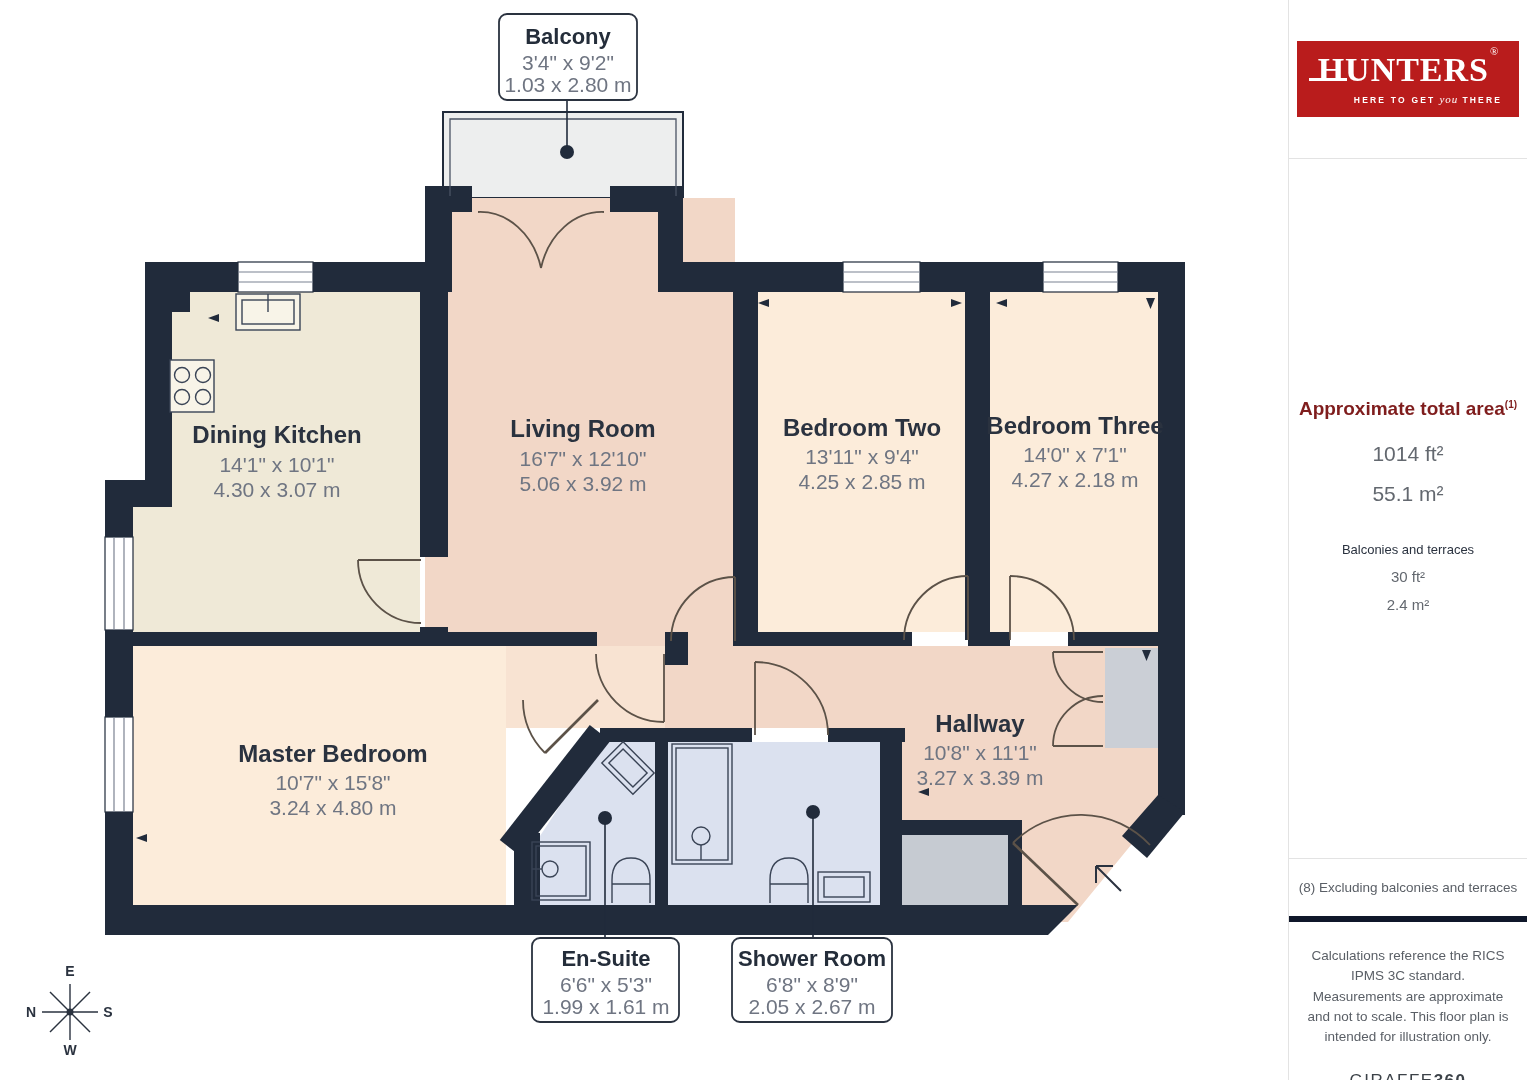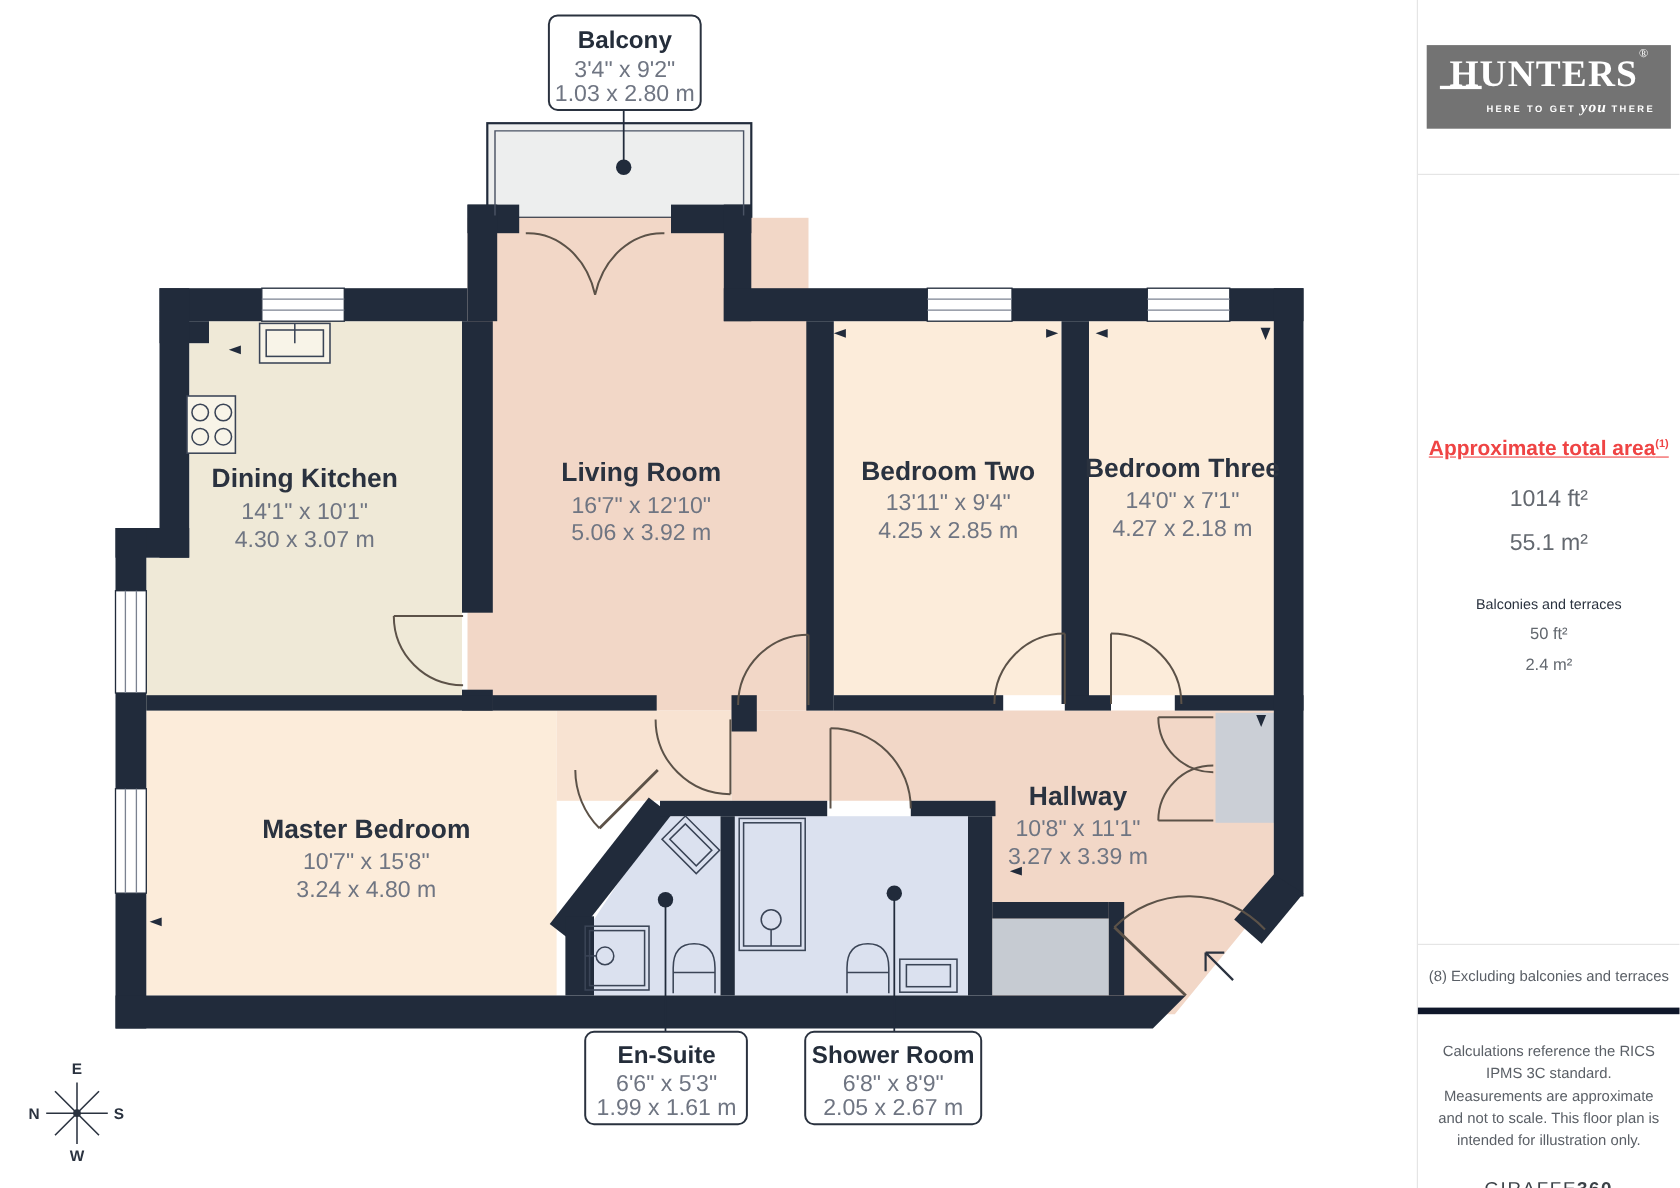--- a/index.html
+++ b/index.html
@@ -11,33 +11,33 @@
   .room-dim{font-size:21px;fill:#6f7582;}
   .box-title{font-size:22px;font-weight:700;fill:#242d3a;}
   .box-dim{font-size:21px;fill:#6f7582;}
   .compass-letter{font-size:14px;font-weight:700;fill:#2a323f;}
 
   
   .sidebar{position:absolute;left:1288px;top:0;width:239px;height:1080px;
            border-left:1px solid #e3e3e3;box-sizing:border-box;background:#fff;}
   .sb-sec{box-sizing:border-box;width:100%;}
   .sb-logo-sec{height:158px;display:flex;align-items:center;justify-content:center;}
-  .logo-box{position:relative;width:222px;height:76px;background:#737373;color:#fff;
+  .logo-box{position:relative;width:222px;height:76px;background:#b91c1c;color:#fff;
             display:flex;flex-direction:column;align-items:center;justify-content:center;}
   .logo-line{font-family:"Liberation Serif",serif;font-weight:700;font-size:34px;
              letter-spacing:1px;line-height:1;position:relative;}
   .logo-line sup{font-size:11px;position:relative;top:-14px;left:1px;font-weight:400;}
   .crossbar{position:absolute;left:12px;top:37px;width:38px;height:2.5px;background:#fff;}
   .tagline{font-size:8.5px;font-weight:700;letter-spacing:2.2px;margin-top:6px;
            display:flex;align-items:baseline;gap:4px;padding-left:40px;}
-  .tagline em{font-family:"Liberation Serif",serif;font-size:14px;font-weight:700;
+  .tagline em{font-family:"Liberation Serif",serif;font-size:11px;font-weight:400;
               font-style:italic;letter-spacing:1px;text-transform:lowercase;}
   .sb-area-sec{height:700px;border-top:1px solid #e3e3e3;display:flex;flex-direction:column;
                align-items:center;justify-content:center;text-align:center;}
-  .area-title{font-size:19px;font-weight:700;color:#ef4444;margin-bottom:14px;text-decoration:underline;}
+  .area-title{font-size:19px;font-weight:700;color:#7f1d1d;margin-bottom:14px;}
   .area-title sup{font-size:10px;}
   .area-val{font-size:21px;color:#63686f;line-height:1.9;}
   .balcony-title{font-size:13px;font-weight:400;color:#2a323f;margin-top:28px;margin-bottom:6px;}
   .area-val.sm{font-size:15px;line-height:1.85;}
   .sb-footnote{height:58px;border-top:1px solid #e3e3e3;display:flex;align-items:center;
                justify-content:center;font-size:13.5px;color:#5a5f66;text-align:center;}
   .sb-disclaimer{height:164px;border-top:6px solid #0f172a;text-align:center;padding-top:24px;}
   .sb-disclaimer p{margin:0 auto;width:205px;font-size:13.5px;color:#5a5f66;line-height:1.5;}
   .credit{margin-top:24px;font-size:17px;color:#3c4248;letter-spacing:1.5px;}
   .credit b{font-weight:700;}
@@ -349,21 +349,21 @@
         <span>THERE</span>
       </div>
     </div>
   </div>
 
   <div class="sb-sec sb-area-sec">
     <div class="area-title"><span>Approximate total area</span><sup>(1)</sup></div>
     <div class="area-val">1014 ft²</div>
     <div class="area-val">55.1 m²</div>
     <div class="balcony-title">Balconies and terraces</div>
-    <div class="area-val sm">50 ft²</div>
+    <div class="area-val sm">30 ft²</div>
     <div class="area-val sm">2.4 m²</div>
   </div>
 
   <div class="sb-sec sb-footnote">(8) Excluding balconies and terraces</div>
 
   <div class="sb-sec sb-disclaimer">
     <p>Calculations reference the RICS IPMS 3C standard. Measurements are approximate and not to scale. This floor plan is intended for illustration only.</p>
     <div class="credit"><span>GIRAFFE</span><b>360</b></div>
   </div>
 </div>

